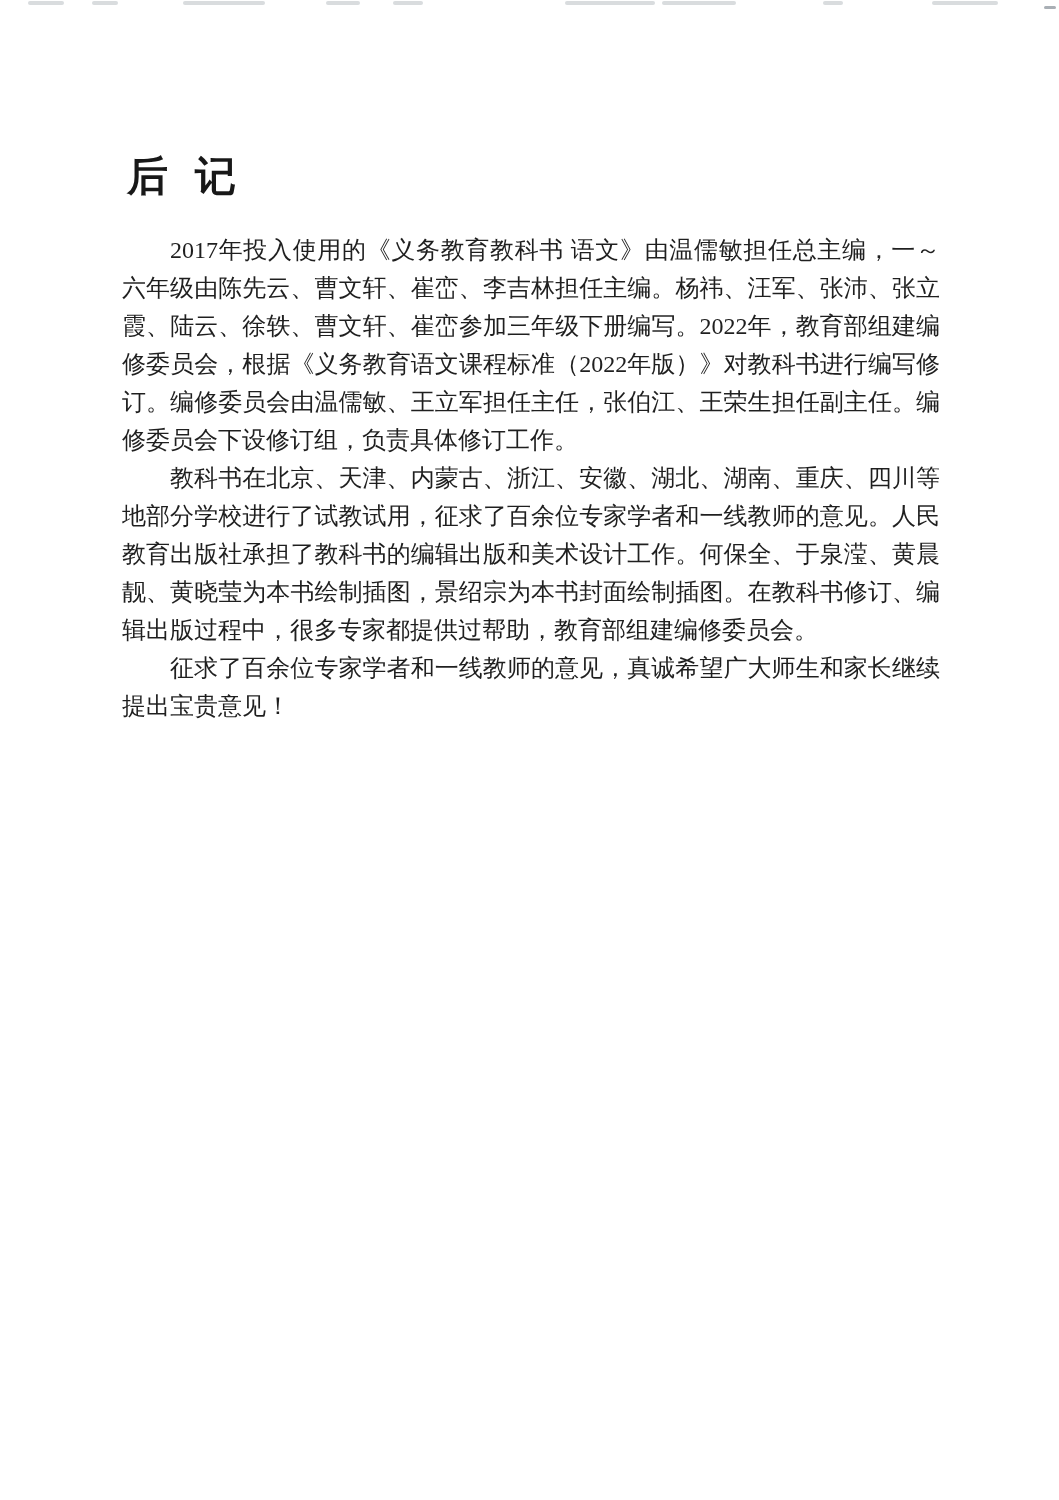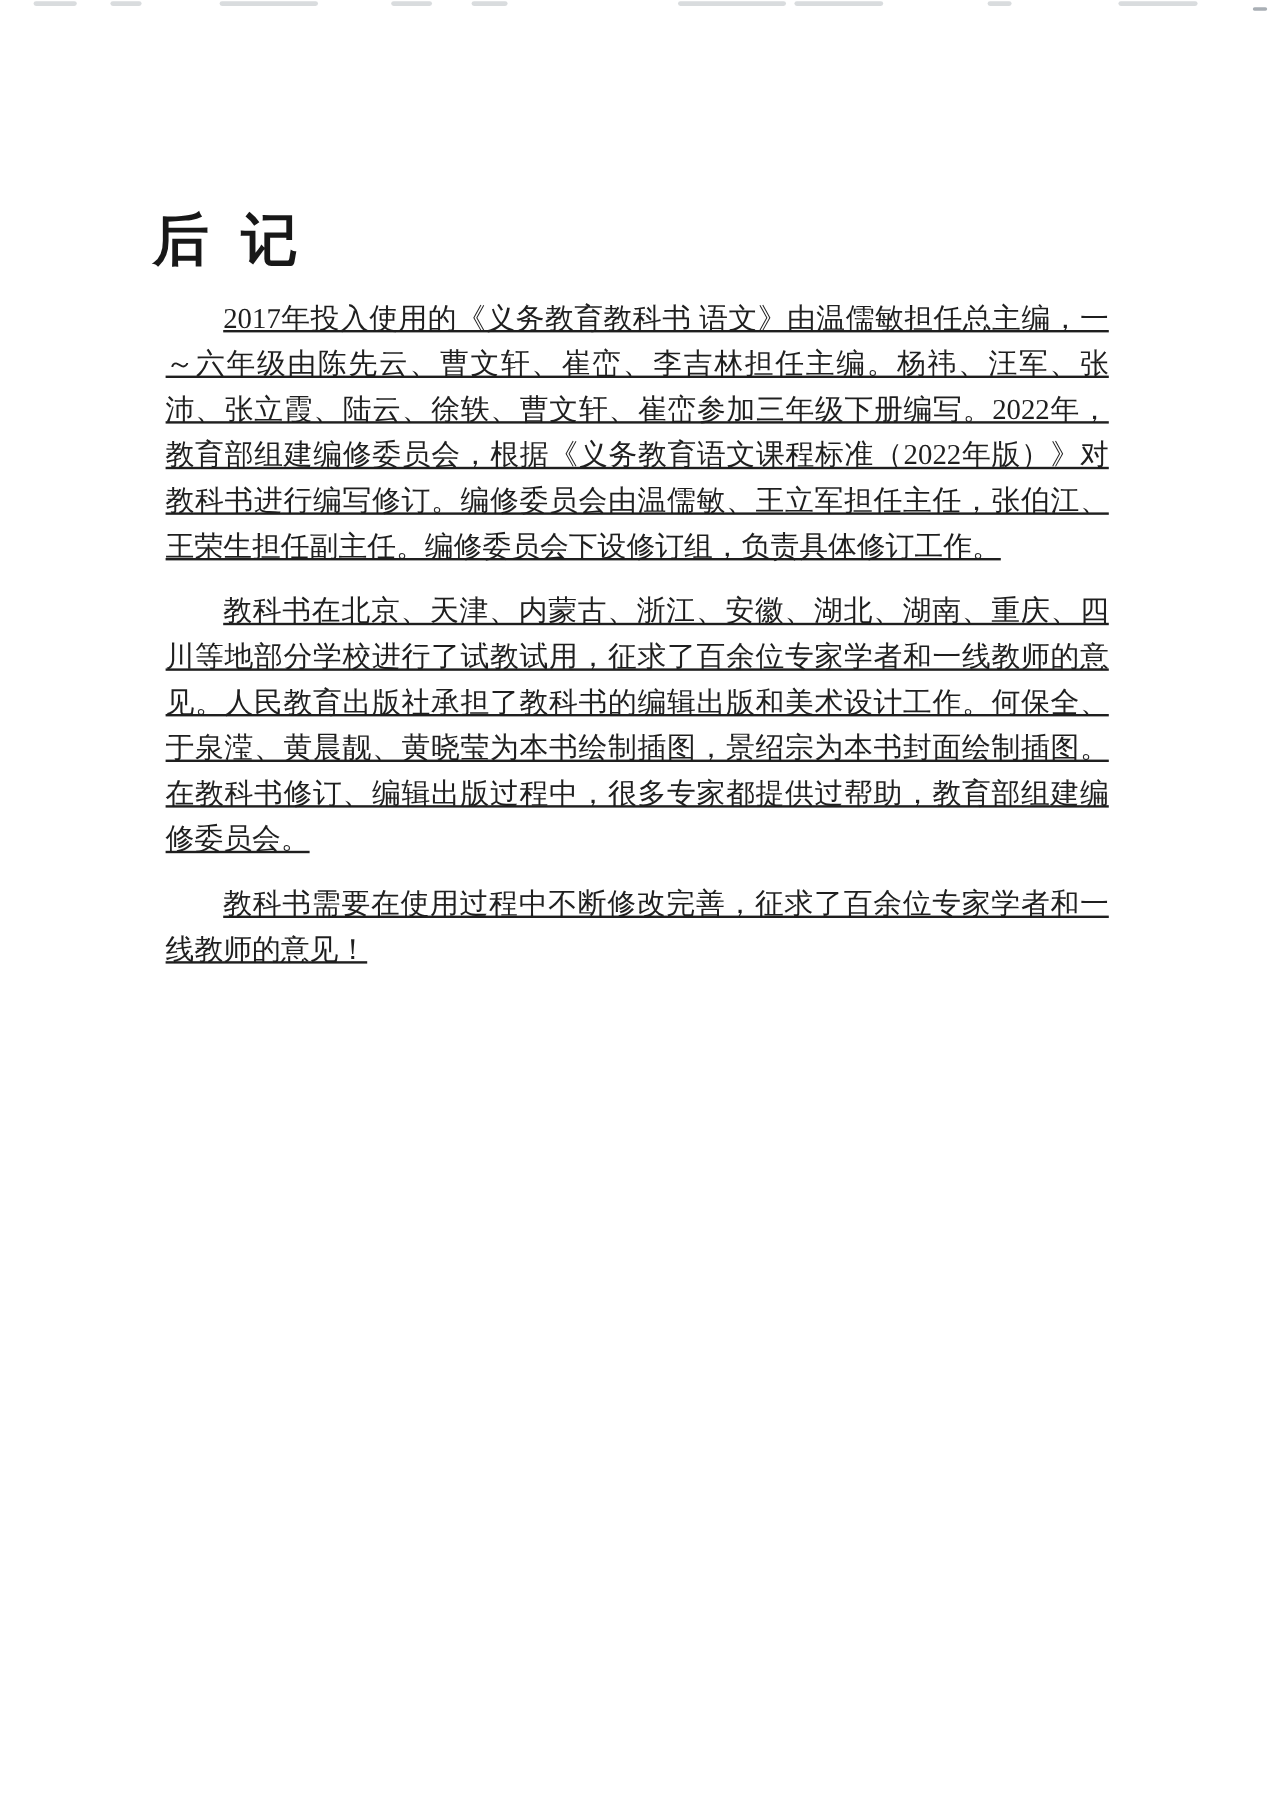--- a/index.html
+++ b/index.html
@@ -32,46 +32,45 @@
     border-radius: 2px;
   }
   .scan-strip span.dark {
     background: #a9afb5;
     height: 3px;
     top: 6px;
   }
   .doc-title {
     position: absolute;
     left: 127px;
-    top: 138px;
-    font-size: 47px;
+    top: 122px;
+    font-size: 41px;
     font-weight: 700;
     letter-spacing: 0;
     color: #181818;
     white-space: nowrap;
   }
   .doc-title .t2 {
     margin-left: 27px;
   }
   .body-text {
     position: absolute;
     left: 122px;
     top: 231px;
     width: 818px;
     font-size: 24px;
     line-height: 38px;
     text-align: justify;
     text-justify: inter-ideograph;
     color: #1f1f1f;
   }
   .body-text p {
-    margin: 16px;
+    margin: 0;
     padding: 0;
     text-indent: 2em;
-    text-decoration: underline;
   }
   .contact {
     position: absolute;
     left: 168px;
     top: 761px;
     font-size: 24px;
     line-height: 38px;
     color: #1f1f1f;
   }
   .contact .row {
@@ -95,17 +94,17 @@
     <span style="left:823px; width:20px;"></span>
     <span style="left:932px; width:66px;"></span>
     <span class="dark" style="left:1044px; width:12px;"></span>
   </div>
 
   <h1 class="doc-title"><span class="t1">后</span><span class="t2">记</span></h1>
 
   <div class="body-text">
     <p>2017年投入使用的《义务教育教科书 语文》由温儒敏担任总主编，一～六年级由陈先云、曹文轩、崔峦、李吉林担任主编。杨祎、汪军、张沛、张立霞、陆云、徐轶、曹文轩、崔峦参加三年级下册编写。2022年，教育部组建编修委员会，根据《义务教育语文课程标准（2022年版）》对教科书进行编写修订。编修委员会由温儒敏、王立军担任主任，张伯江、王荣生担任副主任。编修委员会下设修订组，负责具体修订工作。</p>
     <p>教科书在北京、天津、内蒙古、浙江、安徽、湖北、湖南、重庆、四川等地部分学校进行了试教试用，征求了百余位专家学者和一线教师的意见。人民教育出版社承担了教科书的编辑出版和美术设计工作。何保全、于泉滢、黄晨靓、黄晓莹为本书绘制插图，景绍宗为本书封面绘制插图。在教科书修订、编辑出版过程中，很多专家都提供过帮助，教育部组建编修委员会。</p>
-    <p>教科书需要在使用过程中不断修改完善，征求了百余位专家学者和一线教师的意见！</p>
+    <p>征求了百余位专家学者和一线教师的意见，真诚希望广大师生和家长继续提出宝贵意见！</p>
   </div>
 
 
 </div>
 
 </body></html>

